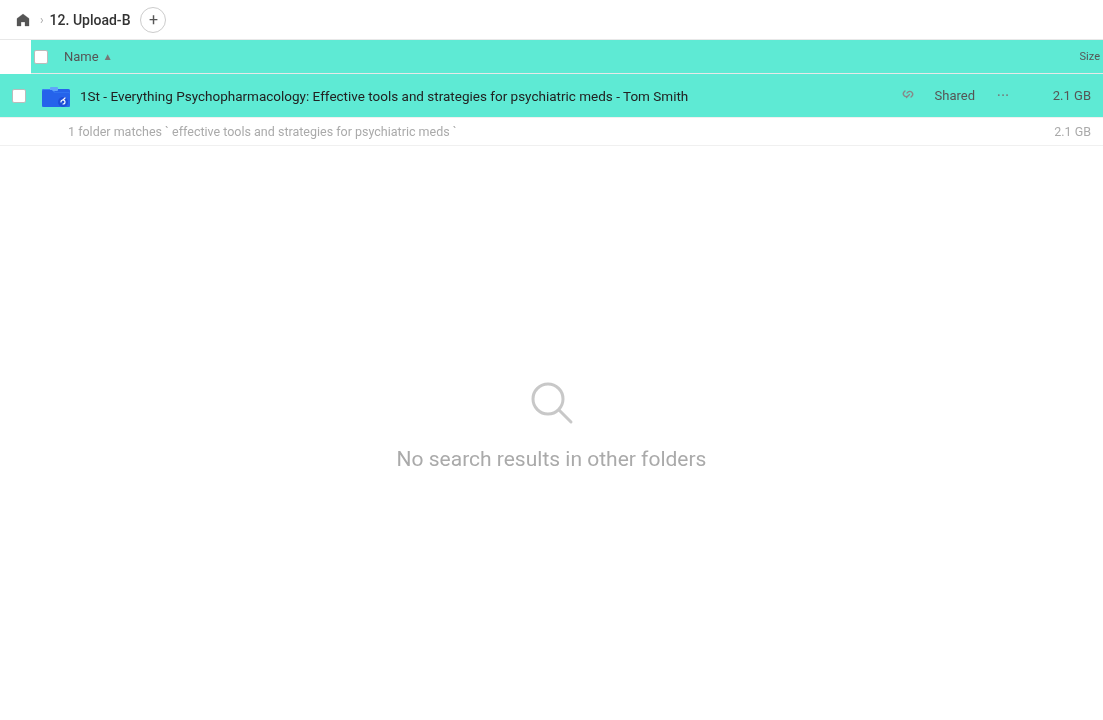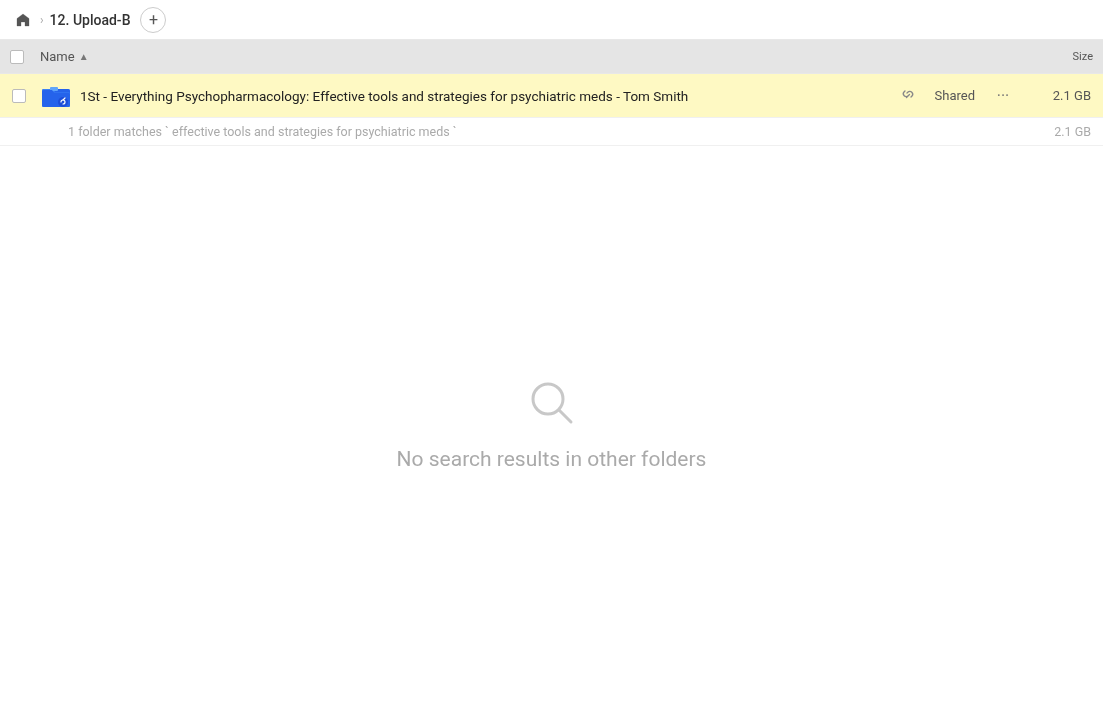--- a/index.html
+++ b/index.html
@@ -59,24 +59,25 @@
       cursor: pointer;
       color: #555;
       font-size: 16px;
       background: #fff;
       margin-left: 4px;
     }
 
     .column-header {
       display: flex;
       align-items: center;
-      padding: 6px 10px;
+      padding: 6px 3px;
       border-bottom: 1px solid #e8e8e8;
       height: 34px;
-      background: #e5e5e5;
+      background: #5eead4;
+      margin-left: 31px;
     }
 
     .col-checkbox {
       width: 20px;
       margin-right: 10px;
       display: flex;
       align-items: center;
     }
 
     .col-name {
@@ -100,21 +101,21 @@
       font-size: 10px;
       color: #777;
     }
 
     .file-row {
       display: flex;
       align-items: center;
       padding: 0 12px;
       height: 44px;
       border-bottom: 1px solid #f0f0f0;
-      background: #fef9c3;
+      background: #5eead4;
       cursor: pointer;
     }
 
     .row-checkbox {
       width: 20px;
       margin-right: 10px;
       display: flex;
       align-items: center;
     }
 

